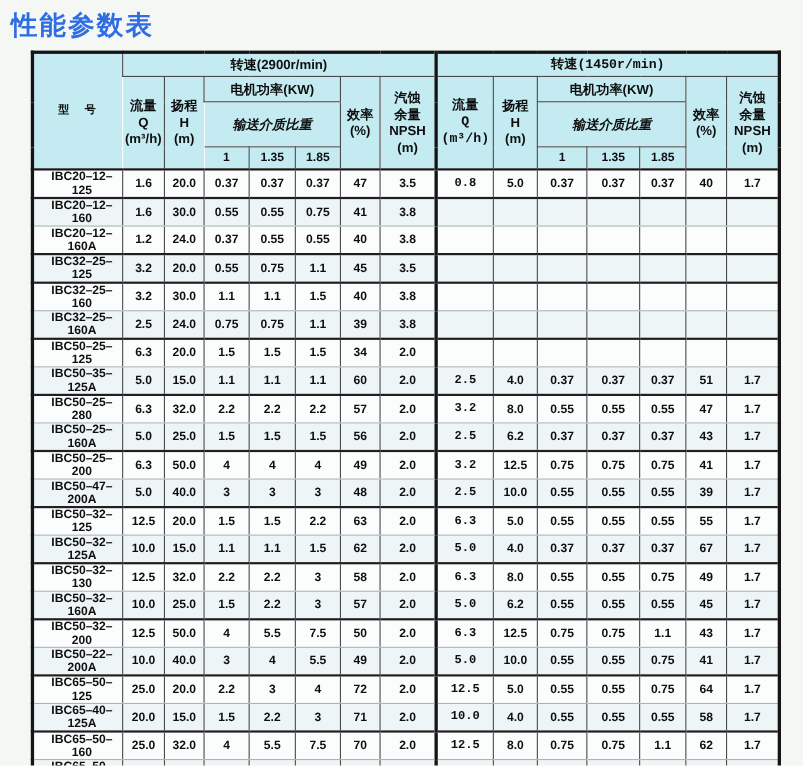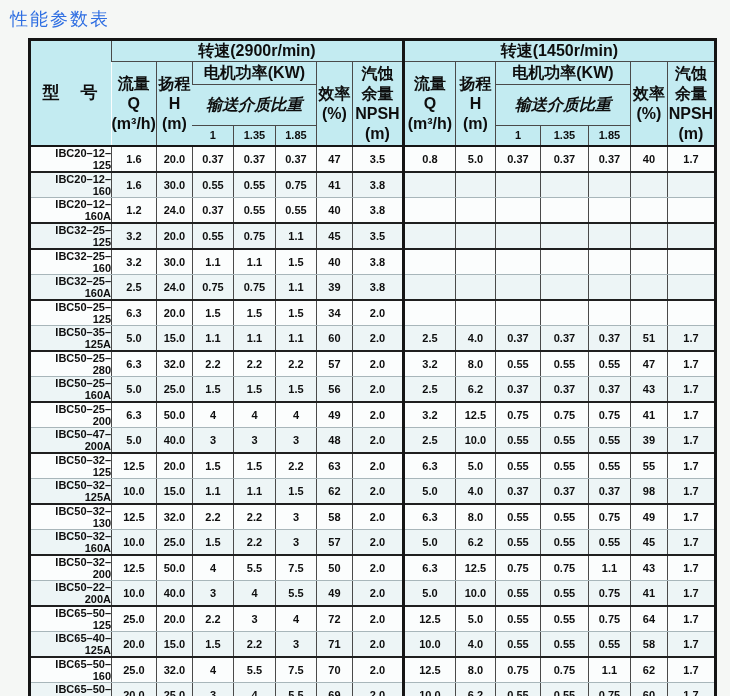--- a/index.html
+++ b/index.html
@@ -4,65 +4,65 @@
 <style>
   html,body{margin:0;padding:0;}
   body{
     width:730px;height:696px;
     background:#f5f7f5;
     font-family:"Liberation Sans","DejaVu Sans",sans-serif;
     overflow:hidden;
   }
   .title{
     color:#2e6ee2;
-    font-size:18px;
-    font-weight:normal;
+    font-size:24px;
+    font-weight:bold;
     margin:7px 0 7px 10px;
     letter-spacing:2px;
   }
   table.spec{
     border-collapse:collapse;
     table-layout:fixed;
     margin-left:28px;
     border:3px solid #151515;
     background:#fbfdfd;
   }
   th,td{
     border-left:1px solid #4a4a4a;
     text-align:center;
     padding:0;
     color:#0e0e0e;
     overflow:hidden;
   }
   th:first-child,td:first-child{border-left:none;}
   th{
     background:#c3ebf1;
-    font-size:16px;
+    font-size:12px;
     font-weight:bold;
     white-space:pre-line;
     line-height:1.25;
     border-bottom:1px solid #4a4a4a;
   }
   tr.h1 th{height:20px;}
   tr.h2 th{height:22px;}
   tr.h3 th{height:40px;font-style:italic;}
   tr.h4 th{height:19px;border-bottom:2px solid #151515;font-size:11px;}
   th.span3,th.model-h{border-bottom:2px solid #151515;}
-  th.model-h{font-size:17px;letter-spacing:2px;}
+  th.model-h{font-size:10px;letter-spacing:2px;}
   td{
     font-size:11px;
     font-weight:bold;
     height:16px;
     border-bottom:1px solid #a8b6ba;
     background:#fbfdfd;
   }
   tr.alt td{background:#edf5f6;}
   tr.gbreak td{border-bottom:2px solid #1f1f1f;}
-  td.model{text-align:right;padding-left:7px;}
-  .sec{border-left:3px solid #151515;}
+  td.model{text-align:center;padding-left:7px;}
+  .sec{border-left:3px solid #151515;font-family:Liberation Mono, monospace;}
 </style>
 </head>
 <body>
 
 <div class="page">
   <h1 class="title">性能参数表</h1>
 
   <table class="spec">
     <colgroup>
       <col style="width:82px">
@@ -356,21 +356,21 @@
           <td>1.1</td>
           <td>1.1</td>
           <td>1.5</td>
           <td>62</td>
           <td>2.0</td>
           <td class="sec">5.0</td>
           <td>4.0</td>
           <td>0.37</td>
           <td>0.37</td>
           <td>0.37</td>
-          <td>98</td>
+          <td>67</td>
           <td>1.7</td>
         </tr>
         <tr>
           <td class="model">IBC50–32–130</td>
           <td>12.5</td>
           <td>32.0</td>
           <td>2.2</td>
           <td>2.2</td>
           <td>3</td>
           <td>58</td>

